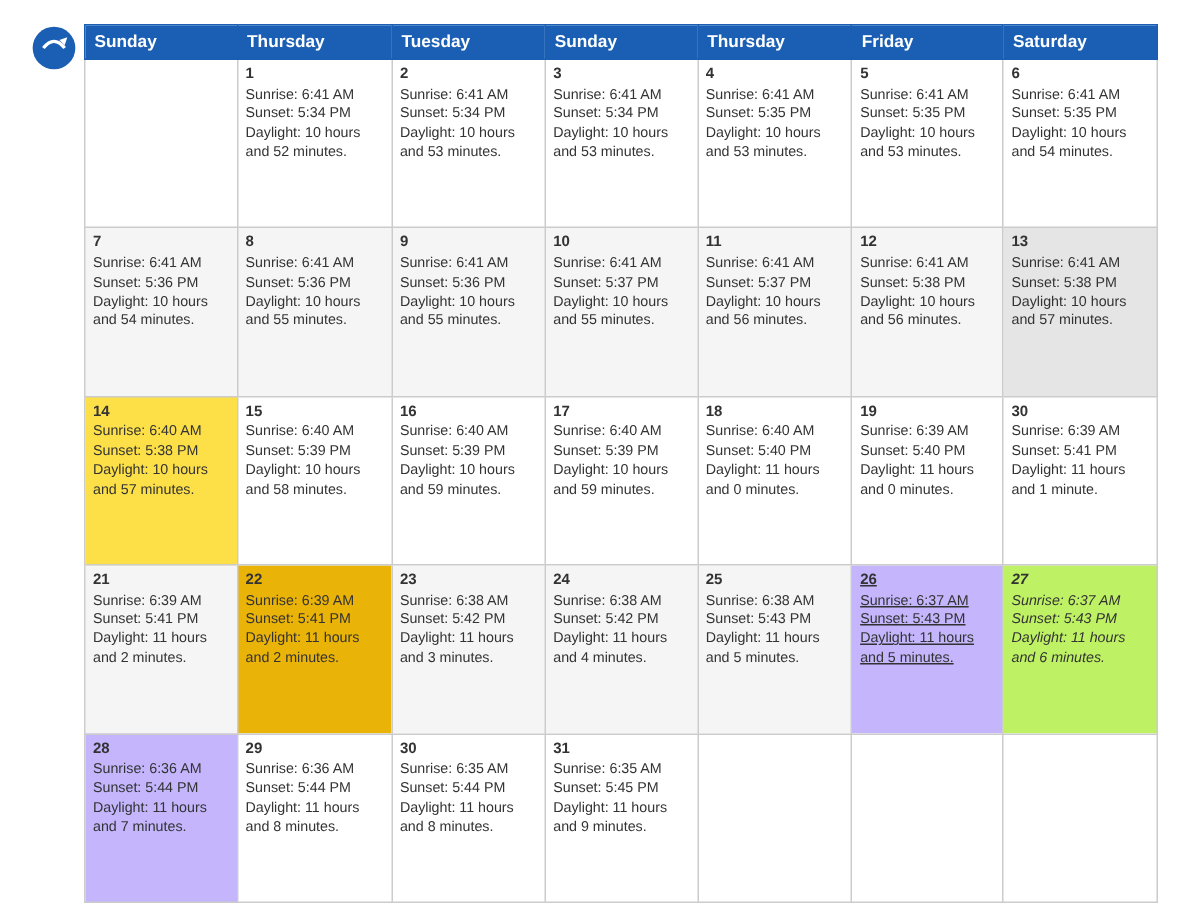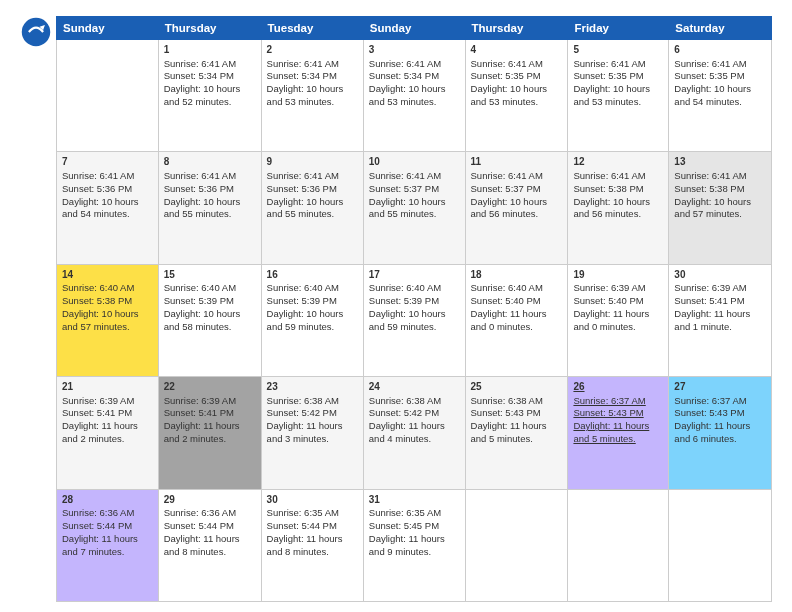--- a/index.html
+++ b/index.html
@@ -156,26 +156,26 @@
           <td style="background-color: #fde047;"><span class="day-number">14</span>Sunrise: 6:40 AM<br>Sunset: 5:38 PM<br>Daylight: 10 hours<br>and 57 minutes.</td>
           <td style="background-color: rgb(255, 255, 255);"><span class="day-number">15</span>Sunrise: 6:40 AM<br>Sunset: 5:39 PM<br>Daylight: 10 hours<br>and 58 minutes.</td>
           <td style="background-color: rgb(255, 255, 255); margin-left: 29px;"><span class="day-number">16</span>Sunrise: 6:40 AM<br>Sunset: 5:39 PM<br>Daylight: 10 hours<br>and 59 minutes.</td>
           <td style="background-color: rgb(255, 255, 255); border-radius: 17px;"><span class="day-number">17</span>Sunrise: 6:40 AM<br>Sunset: 5:39 PM<br>Daylight: 10 hours<br>and 59 minutes.</td>
           <td style="background-color: rgb(255, 255, 255);"><span class="day-number">18</span>Sunrise: 6:40 AM<br>Sunset: 5:40 PM<br>Daylight: 11 hours<br>and 0 minutes.</td>
           <td style="background-color: rgb(255, 255, 255);"><span class="day-number">19</span>Sunrise: 6:39 AM<br>Sunset: 5:40 PM<br>Daylight: 11 hours<br>and 0 minutes.</td>
           <td style="background-color: rgb(255, 255, 255);"><span class="day-number">30</span>Sunrise: 6:39 AM<br>Sunset: 5:41 PM<br>Daylight: 11 hours<br>and 1 minute.</td>
         </tr>
         <tr>
           <td style="background-color: rgb(245, 245, 245);"><span class="day-number">21</span>Sunrise: 6:39 AM<br>Sunset: 5:41 PM<br>Daylight: 11 hours<br>and 2 minutes.</td>
-          <td style="background-color: #a3a3a3;"><span class="day-number">22</span>Sunrise: 6:39 AM<br>Sunset: 5:41 PM<br>Daylight: 11 hours<br>and 2 minutes.</td>
+          <td style="background-color: #eab308;"><span class="day-number">22</span>Sunrise: 6:39 AM<br>Sunset: 5:41 PM<br>Daylight: 11 hours<br>and 2 minutes.</td>
           <td style="background-color: rgb(245, 245, 245);"><span class="day-number">23</span>Sunrise: 6:38 AM<br>Sunset: 5:42 PM<br>Daylight: 11 hours<br>and 3 minutes.</td>
           <td style="background-color: rgb(245, 245, 245);"><span class="day-number">24</span>Sunrise: 6:38 AM<br>Sunset: 5:42 PM<br>Daylight: 11 hours<br>and 4 minutes.</td>
           <td style="background-color: rgb(245, 245, 245);"><span class="day-number">25</span>Sunrise: 6:38 AM<br>Sunset: 5:43 PM<br>Daylight: 11 hours<br>and 5 minutes.</td>
           <td style="background-color: #c4b5fd; text-decoration: underline;"><span class="day-number">26</span>Sunrise: 6:37 AM<br>Sunset: 5:43 PM<br>Daylight: 11 hours<br>and 5 minutes.</td>
-          <td style="background-color: #7dd3fc;"><span class="day-number">27</span>Sunrise: 6:37 AM<br>Sunset: 5:43 PM<br>Daylight: 11 hours<br>and 6 minutes.</td>
+          <td style="background-color: #bef264; font-style: italic;"><span class="day-number">27</span>Sunrise: 6:37 AM<br>Sunset: 5:43 PM<br>Daylight: 11 hours<br>and 6 minutes.</td>
         </tr>
         <tr>
           <td style="background-color: #c4b5fd;"><span class="day-number">28</span>Sunrise: 6:36 AM<br>Sunset: 5:44 PM<br>Daylight: 11 hours<br>and 7 minutes.</td>
           <td style="background-color: rgb(255, 255, 255);"><span class="day-number">29</span>Sunrise: 6:36 AM<br>Sunset: 5:44 PM<br>Daylight: 11 hours<br>and 8 minutes.</td>
           <td style="background-color: rgb(255, 255, 255);"><span class="day-number">30</span>Sunrise: 6:35 AM<br>Sunset: 5:44 PM<br>Daylight: 11 hours<br>and 8 minutes.</td>
           <td style="background-color: rgb(255, 255, 255);"><span class="day-number">31</span>Sunrise: 6:35 AM<br>Sunset: 5:45 PM<br>Daylight: 11 hours<br>and 9 minutes.</td>
           <td class="empty-cell"></td>
           <td class="empty-cell"></td>
           <td class="empty-cell"></td>
         </tr>

